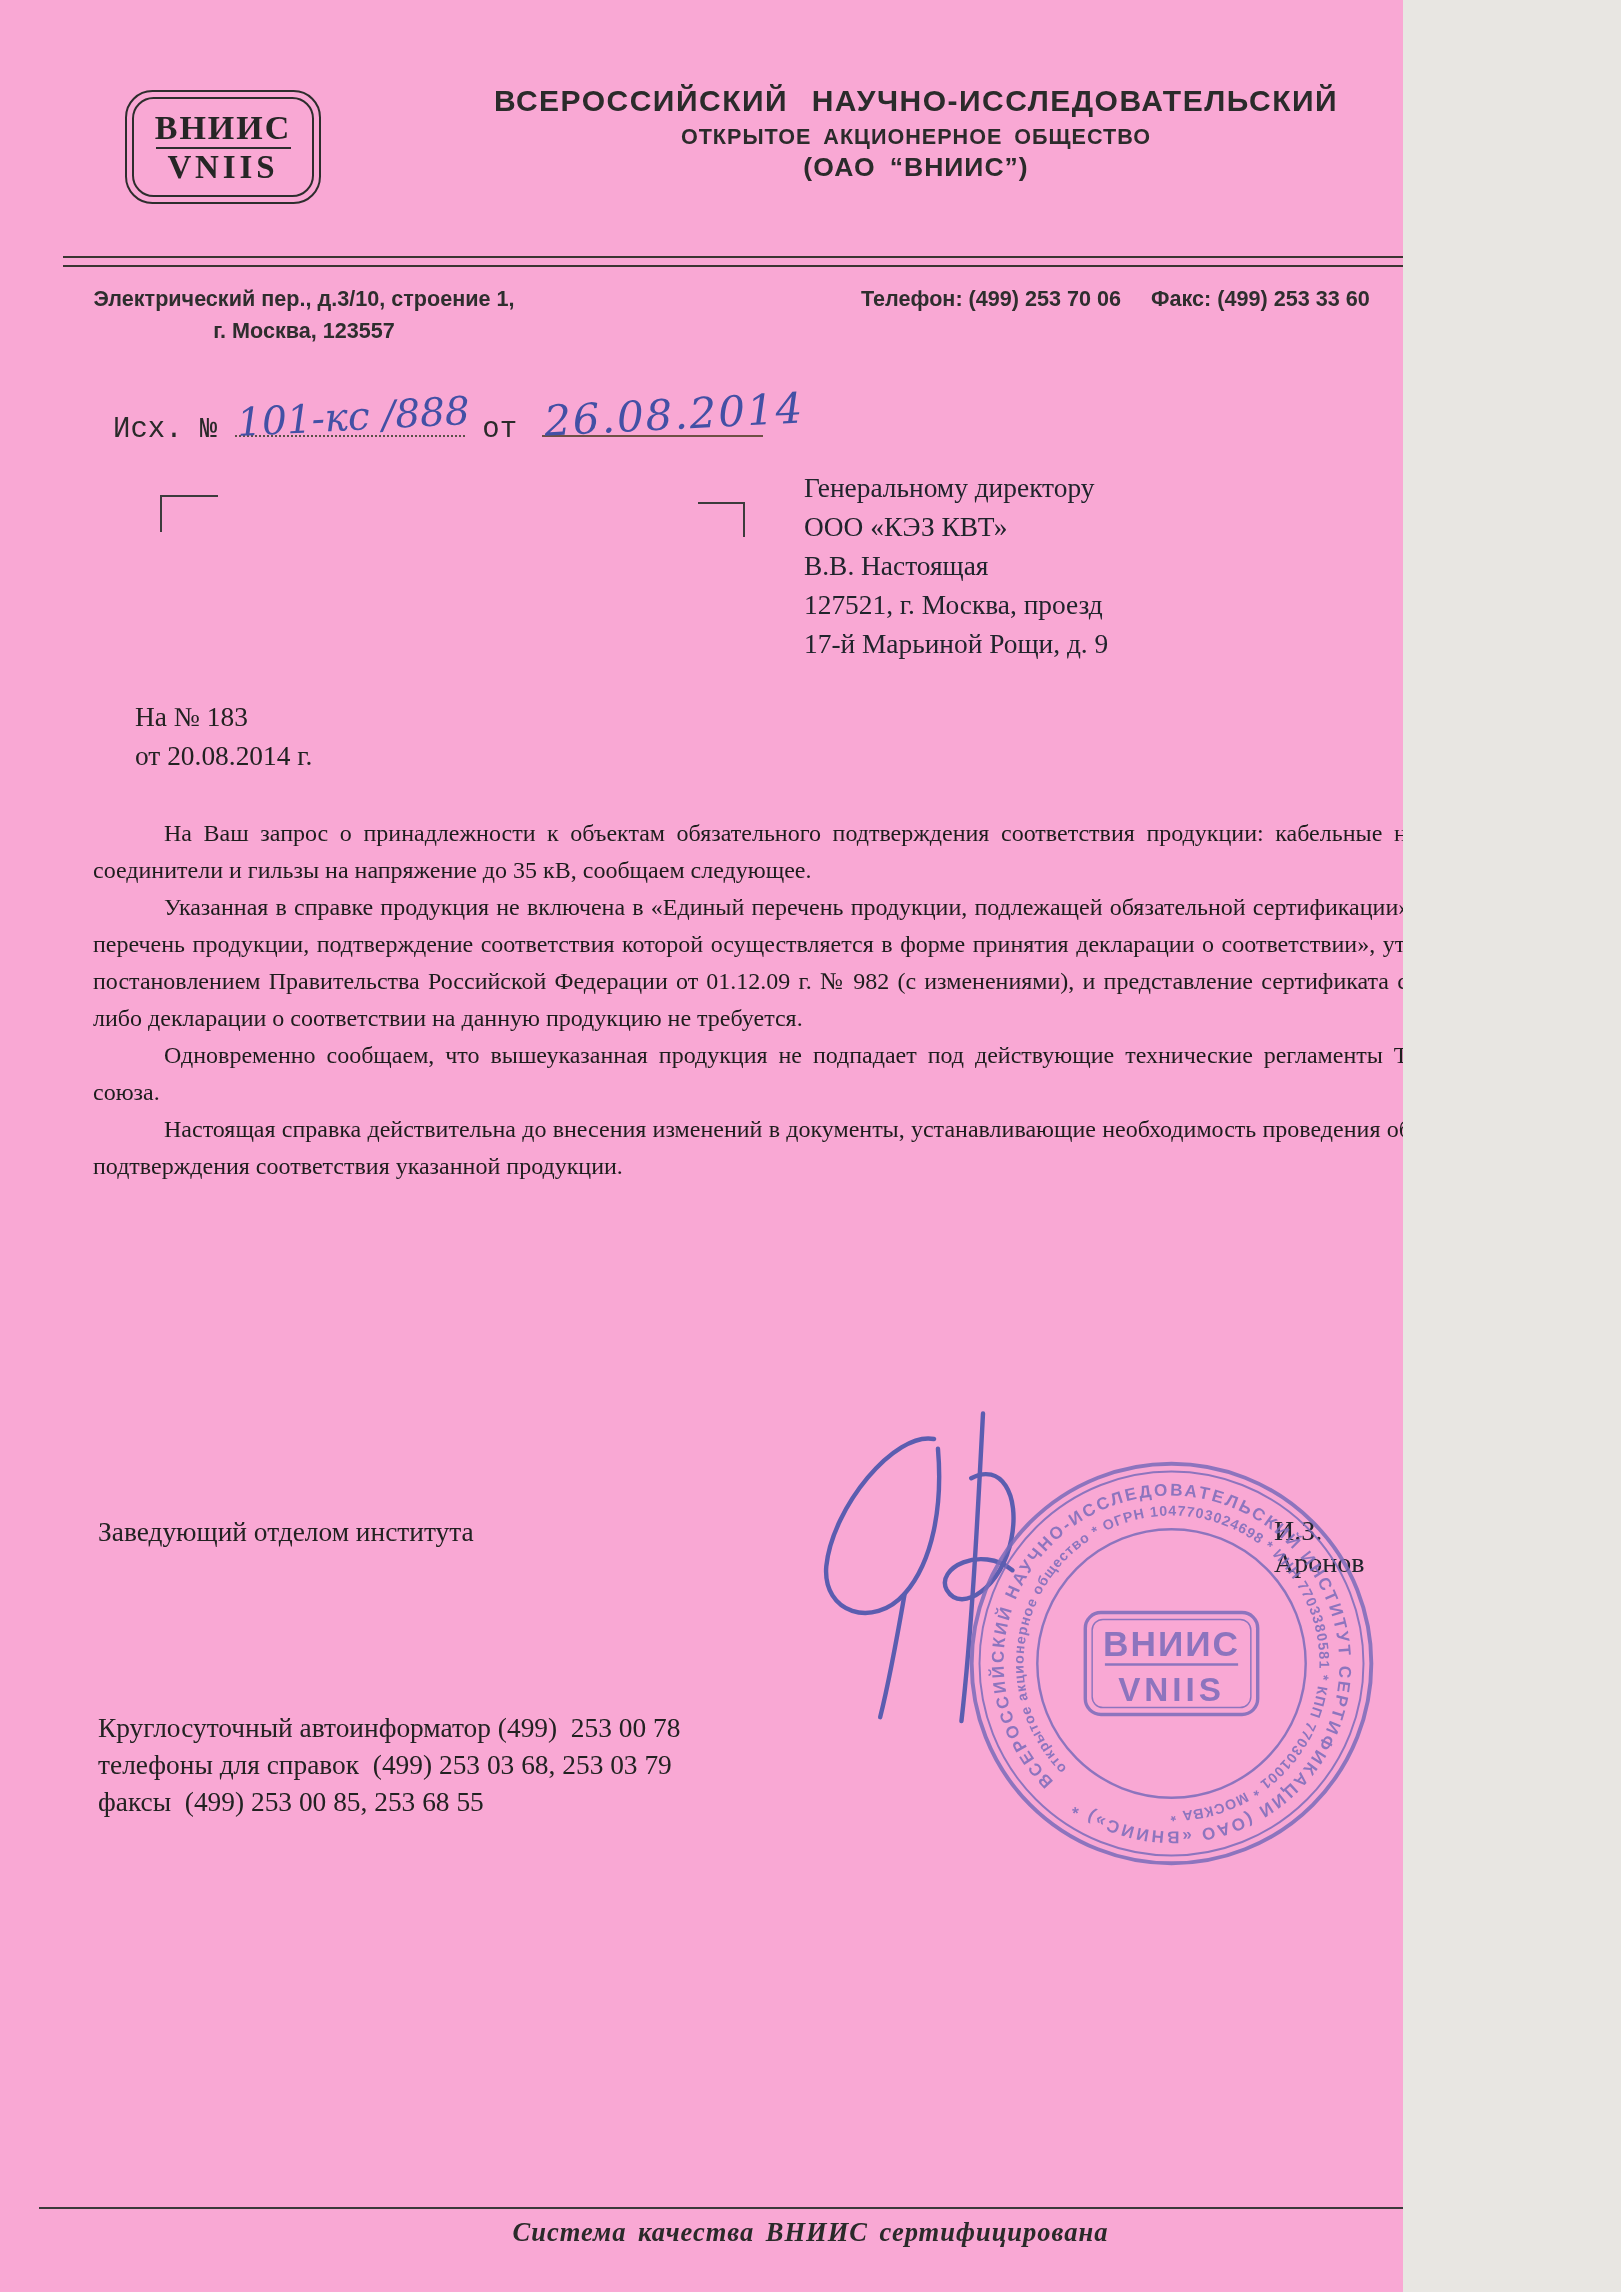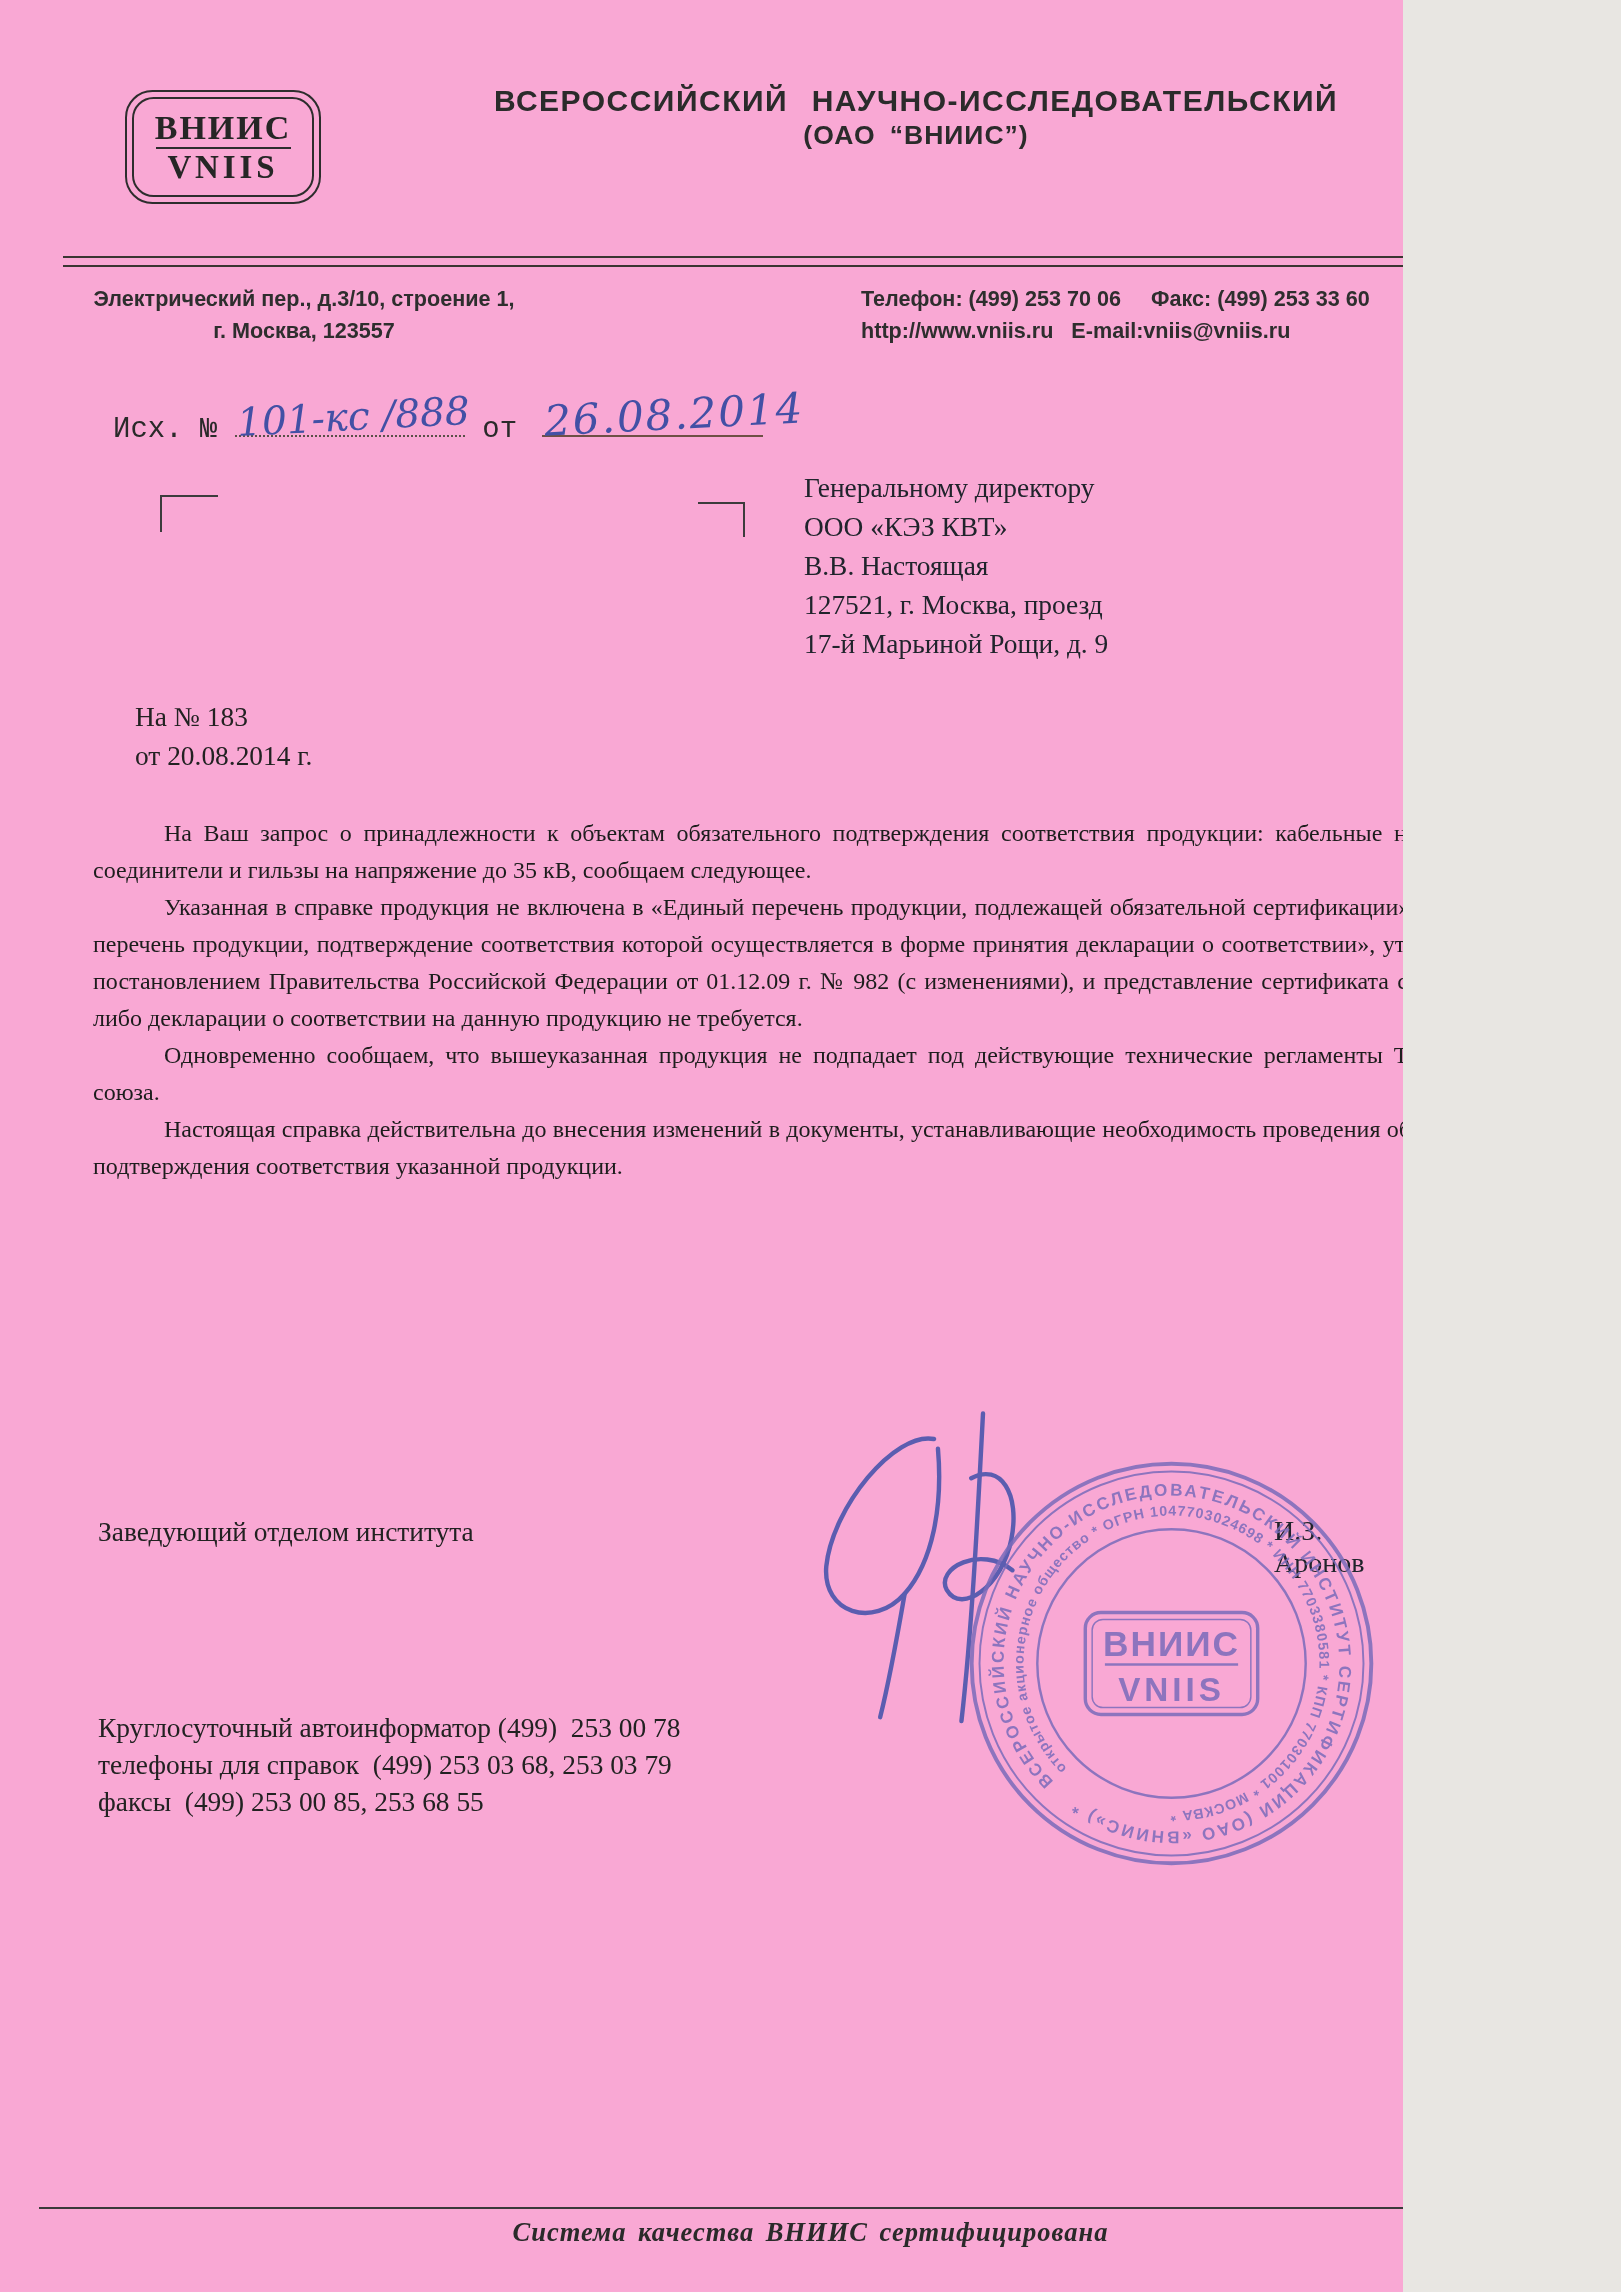--- a/index.html
+++ b/index.html
@@ -102,35 +102,35 @@
   <div class="abs logo-box">
     <div class="logo-inner">
       <div class="logo-top">ВНИИС</div>
       <div class="logo-rule"></div>
       <div class="logo-bottom">VNIIS</div>
     </div>
   </div>
 
   <div class="abs title-block">
     <div class="title-l1">ВСЕРОССИЙСКИЙ  НАУЧНО-ИССЛЕДОВАТЕЛЬСКИЙ</div>
+    <div class="title-l3">ОТКРЫТОЕ АКЦИОНЕРНОЕ ОБЩЕСТВО</div>
     <div class="title-l4">(ОАО “ВНИИС”)</div>
   </div>
 
   <div class="abs dbl-rule">
     <div class="r1"></div>
     <div class="r2"></div>
   </div>
 
   <div class="abs addr">
     <div>Электрический пер., д.3/10, строение 1,</div>
     <div>г. Москва, 123557</div>
   </div>
   <div class="abs hphones">
     <div class="pre">Телефон: (499) 253 70 06     Факс: (499) 253 33 60</div>
-    <div class="pre">http://www.vniis.ru   E-mail:vniis@vniis.ru</div>
   </div>
 
   <div class="abs iskh">
     <span class="lbl">Исх. №</span>
     <span class="blank-num"><span class="hand hand-num">101-кс /888</span></span>
     <span class="lbl">от</span>
     <span class="blank-date"><span class="hand hand-date">26.08.2014</span></span>
   </div>
 
   <div class="abs corner-l"></div>

